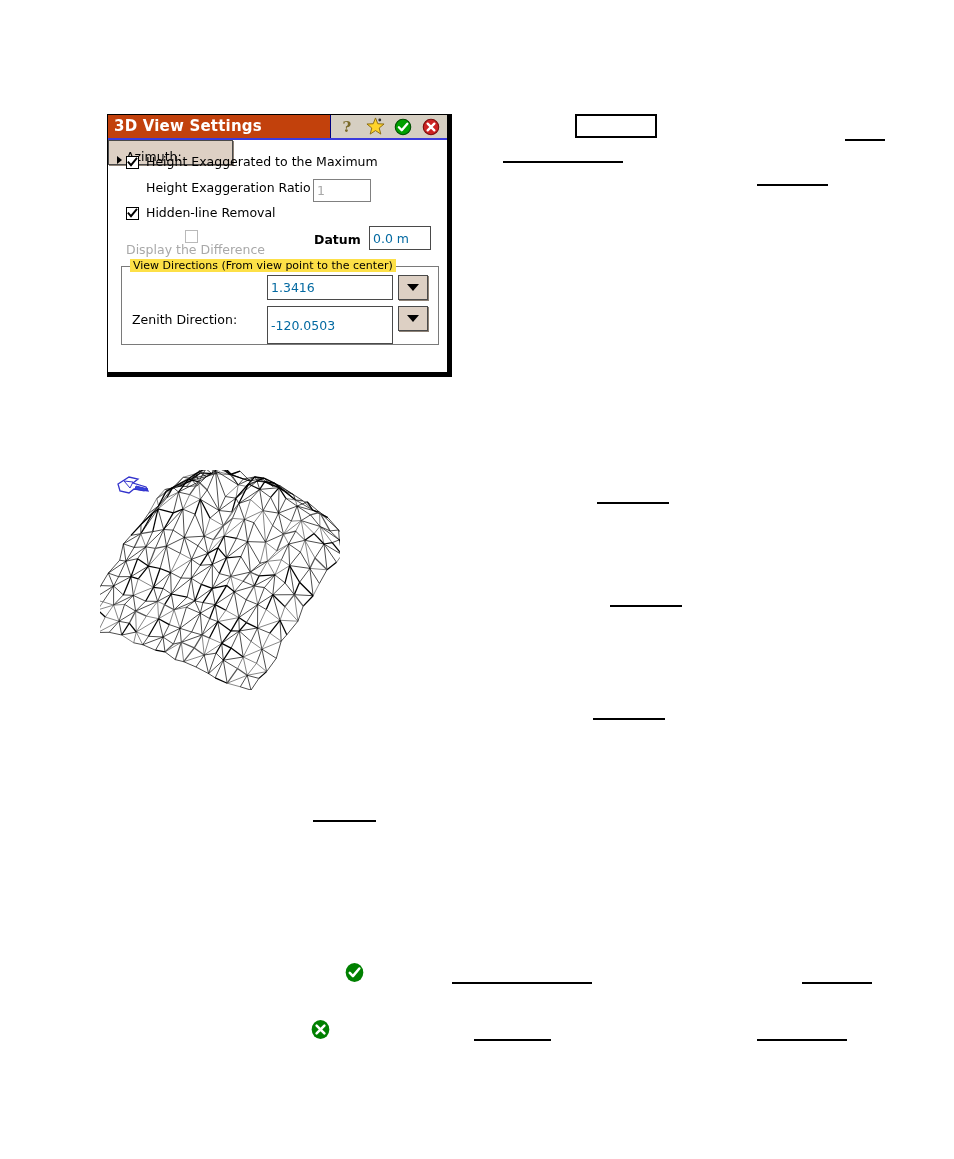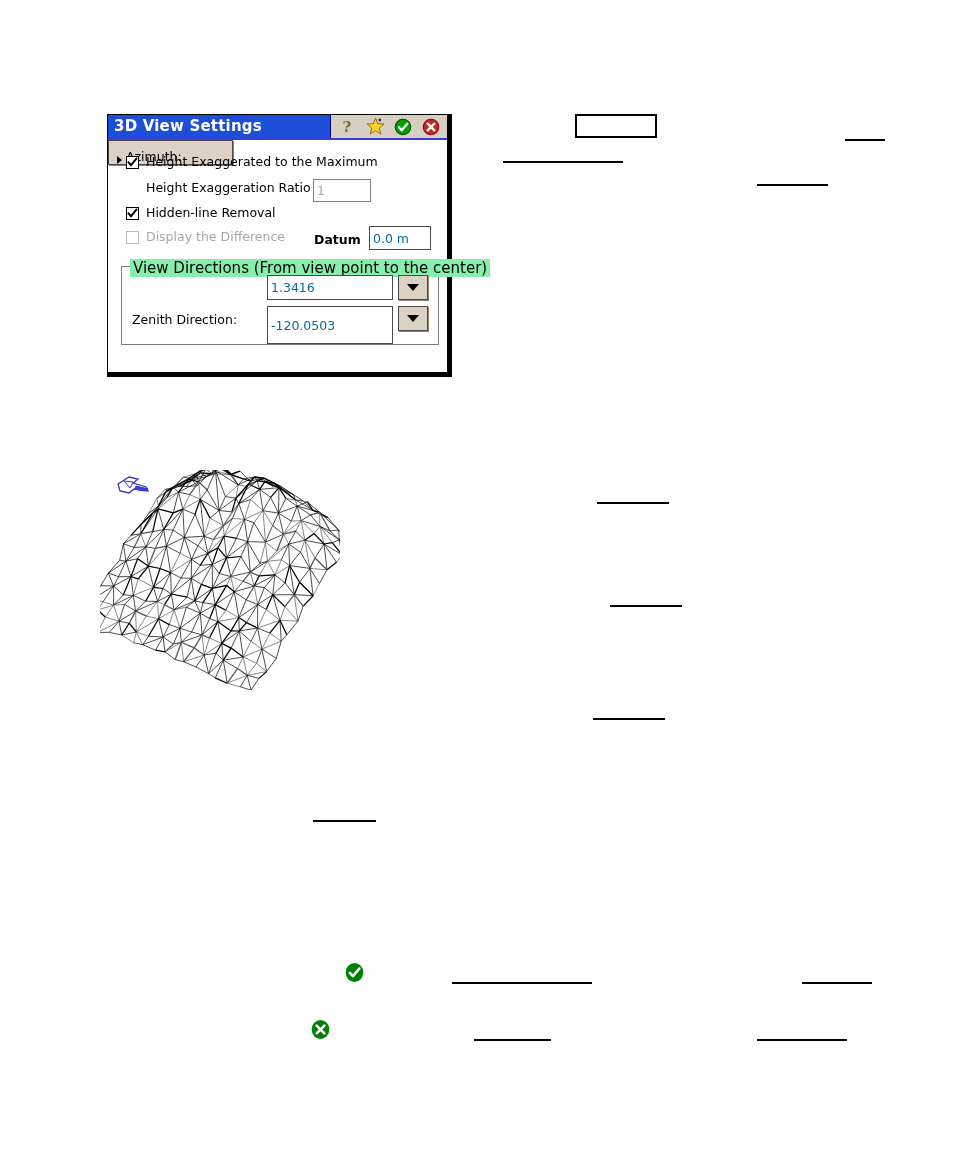--- a/index.html
+++ b/index.html
@@ -41,21 +41,21 @@
     border-top: 1px solid #000000;
     border-left: 1px solid #000000;
     border-right: 5px solid #000000;
     border-bottom: 5px solid #000000;
     box-sizing: border-box;
   }
 
   .titlebar {
     position: relative;
     height: 23px;
-    background: #1d4ed8;
+    background: #c2410c;
     display: flex;
     align-items: center;
     border-bottom: 2px solid #3b3bdd;
     box-sizing: content-box;
   }
   .title-text {
     color: #ffffff;
     font-size: 15px;
     font-weight: bold;
     padding-left: 6px;
@@ -127,23 +127,23 @@
   .groupbox {
     position: absolute;
     border: 1px solid #7a7a7a;
     box-sizing: border-box;
     background: transparent;
   }
   .group-title {
     position: absolute;
     top: -8px;
     left: 8px;
-    background: #86efac;
+    background: #fde047;
     padding: 0 3px;
-    font-size: 15px;
+    font-size: 11px;
     white-space: nowrap;
     text-align: center;
   }
 
   
   .btn {
     background: #ddd0c4;
     border: 1px solid #4a4a4a;
     box-sizing: border-box;
     font-family: "DejaVu Sans", "Liberation Sans", sans-serif;
@@ -260,21 +260,21 @@
 
     <div class="row" style="left:18px; top:66px;">
       <div class="cbx">
         <svg width="11" height="11" viewBox="0 0 11 11">
           <path d="M1.5 5.3 L4 8.2 L9.4 1.6" stroke="#000000" stroke-width="1.9" fill="none" stroke-linecap="square"></path>
         </svg>
       </div>
       <span class="lbl">Hidden-line Removal</span>
     </div>
 
-    <div class="row" style="left:18px; top:90px;">
+    <div class="row" style="left:18px; top:90px;flex-direction:column;">
       <div class="cbx disabled"></div>
       <span class="lbl disabled">Display the Difference</span>
     </div>
 
     <span class="lbl" style="position:absolute; left:206px; top:93px;font-weight:bold;">Datum</span>
     <input class="tfield" type="text" style="left: 261px; top: 86px; width: 62px; height: 24px; position: absolute;" value="0.0 m">
 
     <div class="groupbox" style="left:13px; top:126px; width:318px; height:79px;">
       <span class="group-title">View Directions (From view point to the center)</span>
     </div>

